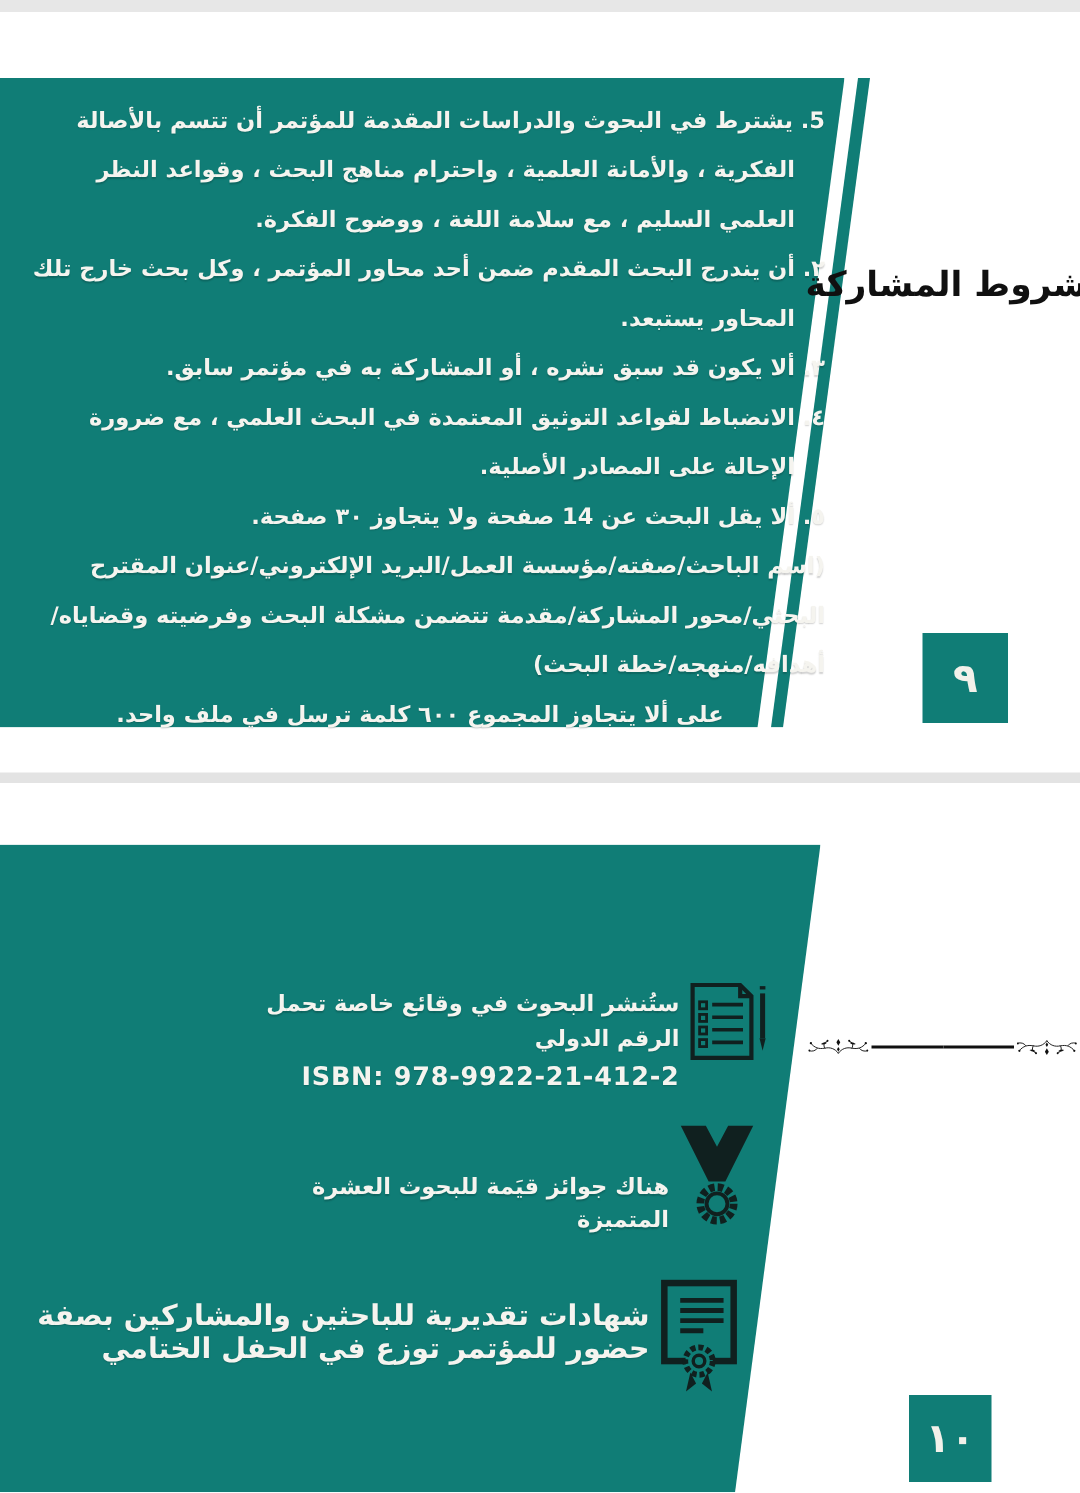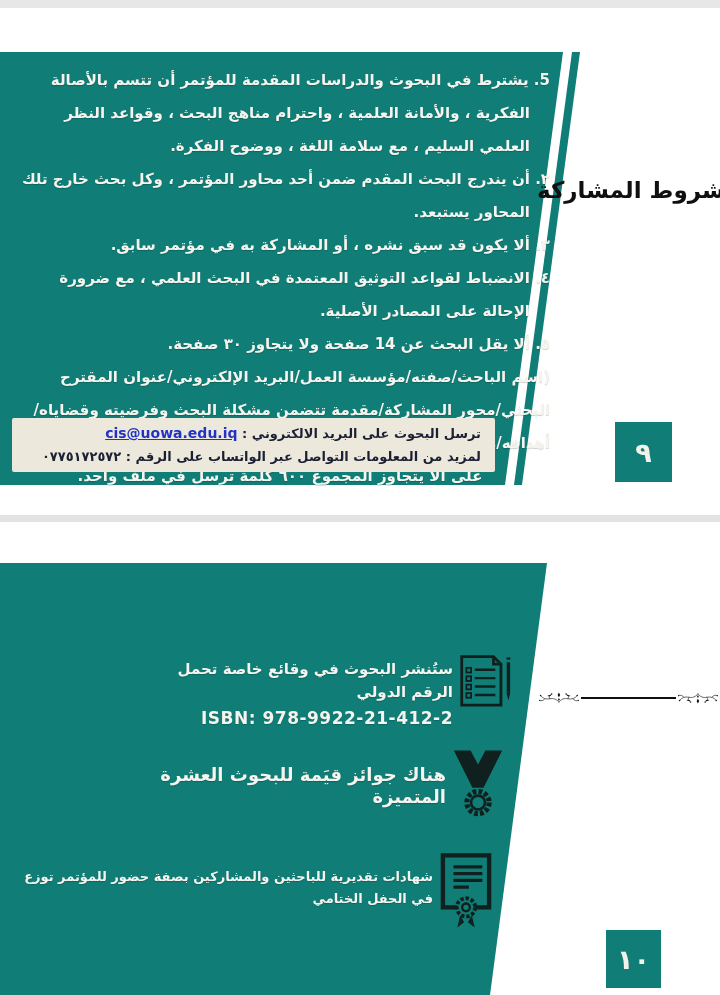--- a/index.html
+++ b/index.html
@@ -46,22 +46,22 @@
   .orn-flip{transform:scaleY(-1);}
   .rule{width:100%;height:2px;background:#101010;margin:2px 0;}
   .side-title{font-weight:bold;font-size:23px;color:#101010;line-height:36px;margin:1px 0;
               direction:rtl;text-align:center;white-space:nowrap;}
 
   
   .s2-text{position:absolute;direction:rtl;text-align:right;color:#f5f4ef;font-weight:bold;
            text-shadow:0 1px 1px rgba(0,0,0,.18);}
   .r1-text{top:658px;left:150px;width:303px;font-size:15px;line-height:23px;}
   .r1-isbn{font-size:17px;line-height:28px;display:block;letter-spacing:.5px;}
-  .r2-text{top:764px;left:150px;width:296px;font-size:18px;line-height:22px;}
-  .r3-text{top:866px;left:6px;width:427px;font-size:13px;line-height:22px;}
+  .r2-text{top:780px;left:150px;width:296px;font-size:15px;line-height:22px;}
+  .r3-text{top:866px;left:6px;width:427px;font-size:19px;line-height:22px;}
   .s2-icon{position:absolute;}
   .i-notepad{top:650px;left:458px;width:56px;height:60px;}
   .i-medal{top:748px;left:452px;width:52px;height:72px;}
   .i-cert{top:851px;left:440px;width:52px;height:80px;}
 </style>
 </head>
 <body>
 
 <div class="stage">
   <div class="band-top"></div>
@@ -72,27 +72,20 @@
   <div class="s1-content" dir="rtl">
     <div class="item">5. يشترط في البحوث والدراسات المقدمة للمؤتمر أن تتسم بالأصالة الفكرية ، والأمانة العلمية ، واحترام مناهج البحث ، وقواعد النظر العلمي السليم ، مع سلامة اللغة ، ووضوح الفكرة.</div>
     <div class="item">٢. أن يندرج البحث المقدم ضمن أحد محاور المؤتمر ، وكل بحث خارج تلك المحاور يستبعد.</div>
     <div class="item">٣. ألا يكون قد سبق نشره ، أو المشاركة به في مؤتمر سابق.</div>
     <div class="item">٤. الانضباط لقواعد التوثيق المعتمدة في البحث العلمي ، مع ضرورة الإحالة على المصادر الأصلية.</div>
     <div class="item">٥. ألا يقل البحث عن 14 صفحة ولا يتجاوز ٣٠ صفحة.</div>
     <p class="paren">(اسم الباحث/صفته/مؤسسة العمل/البريد الإلكتروني/عنوان المقترح البحثي/محور المشاركة/مقدمة تتضمن مشكلة البحث وفرضيته وقضاياه/أهدافه/منهجه/خطة البحث)</p>
     <p class="c600">على ألا يتجاوز المجموع ٦٠٠ كلمة ترسل في ملف واحد.</p>
   </div>
 
-  <div class="contact-box" dir="rtl">
-    <div>
-      <span>ترسل البحوث على البريد الالكتروني :</span>
-      <span class="email" dir="ltr">cis@uowa.edu.iq</span>
-    </div>
-    <div>لمزيد من المعلومات التواصل عبر الواتساب على الرقم : ٠٧٧٥١٧٢٥٧٢</div>
-  </div>
 
   <div class="sidebar sb1">
     <svg class="orn" viewBox="0 0 170 44">
       <g stroke="#101010" stroke-width="2.4" fill="none" stroke-linecap="round">
         <path d="M85 38 C76 26 64 22 50 25 C34 28 24 24 14 13"></path>
         <path d="M85 38 C94 26 106 22 120 25 C136 28 146 24 156 13"></path>
         <path d="M50 25 C45 17 48 9 57 7"></path>
           <path d="M120 25 C125 17 122 9 113 7"></path>
         <path d="M30 26 C26 32 18 34 10 32"></path>
           <path d="M140 26 C144 32 152 34 160 32"></path>

